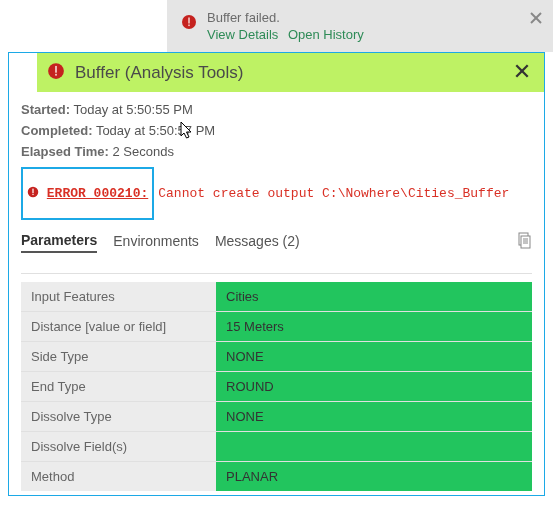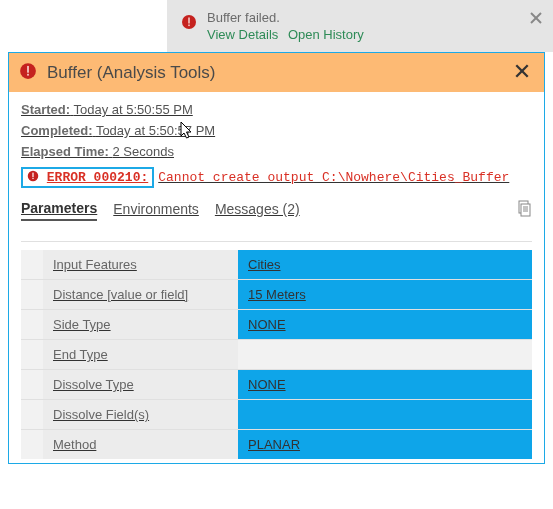--- a/index.html
+++ b/index.html
@@ -41,54 +41,55 @@
       color: #777;
       font-size: 18px;
       line-height: 18px;
     }
 
     .panel {
       border: 1.5px solid #1ca9e6;
       margin: 0 8px 8px 8px;
     }
     .panel-header {
-      background: #fdba74;
+      background: #bef264;
       padding: 8px 10px;
       display: flex;
       align-items: center;
+      margin-left: 28px;
     }
     .panel-header .err-icon { margin-right: 10px; flex-shrink:0; }
     .panel-header .title {
       flex: 1;
       font-size: 17px;
       color: #4a4a4a;
     }
     .panel-header .close {
       font-size: 20px;
       color: #333;
       cursor: pointer;
       padding: 0 4px;
     }
 
-    .body { padding: 10px 12px 4px 12px; text-decoration: underline; }
+    .body { padding: 10px 12px 4px 12px; }
     .meta-line { color: #555; font-size: 13px; margin-bottom: 6px; }
     .meta-line .label { color: #6b6b6b; font-weight: 600; }
     .meta-line .value { color: #555; font-weight: 400; }
 
     .error-line {
       font-family: "Courier New", monospace;
       font-size: 13px;
       color: #d93025;
       white-space: nowrap;
       margin: 8px 0 12px 0;
     }
     .error-code-wrap {
       display: inline-block;
       border: 2px solid #1ca9e6;
-      padding: 1px 4px;
+      padding: 17px 4px;
     }
     .error-code {
       color: #d93025;
       font-weight: bold;
       text-decoration: underline;
     }
     .error-msg { margin-left: 4px; }
 
     .tabs {
       display: flex;
@@ -119,27 +120,26 @@
       display: flex;
       border-bottom: 1px solid #e0e0e0;
       font-size: 13px;
     }
     .param-row:last-child { border-bottom: none; }
     .param-name {
       width: 195px;
       padding: 7px 10px;
       color: #666;
       background: #ececec;
-      margin-left: 22px;
     }
     .param-value {
       flex: 1;
       padding: 7px 10px;
       color: #333;
-      background: #0ea5e9;
+      background: #22c55e;
     }
     .cursor {
       position: absolute;
       pointer-events: none;
     }
   </style>
 </head>
 <body>
 
 <div class="notification">
@@ -233,20 +233,21 @@
         <div class="param-row">
           <div class="param-name">Distance [value or field]</div>
           <div class="param-value">15 Meters</div>
         </div>
         <div class="param-row">
           <div class="param-name">Side Type</div>
           <div class="param-value">NONE</div>
         </div>
         <div class="param-row">
           <div class="param-name">End Type</div>
+          <div class="param-value">ROUND</div>
         </div>
         <div class="param-row">
           <div class="param-name">Dissolve Type</div>
           <div class="param-value">NONE</div>
         </div>
         <div class="param-row">
           <div class="param-name">Dissolve Field(s)</div>
           <div class="param-value"></div>
         </div>
         <div class="param-row">

